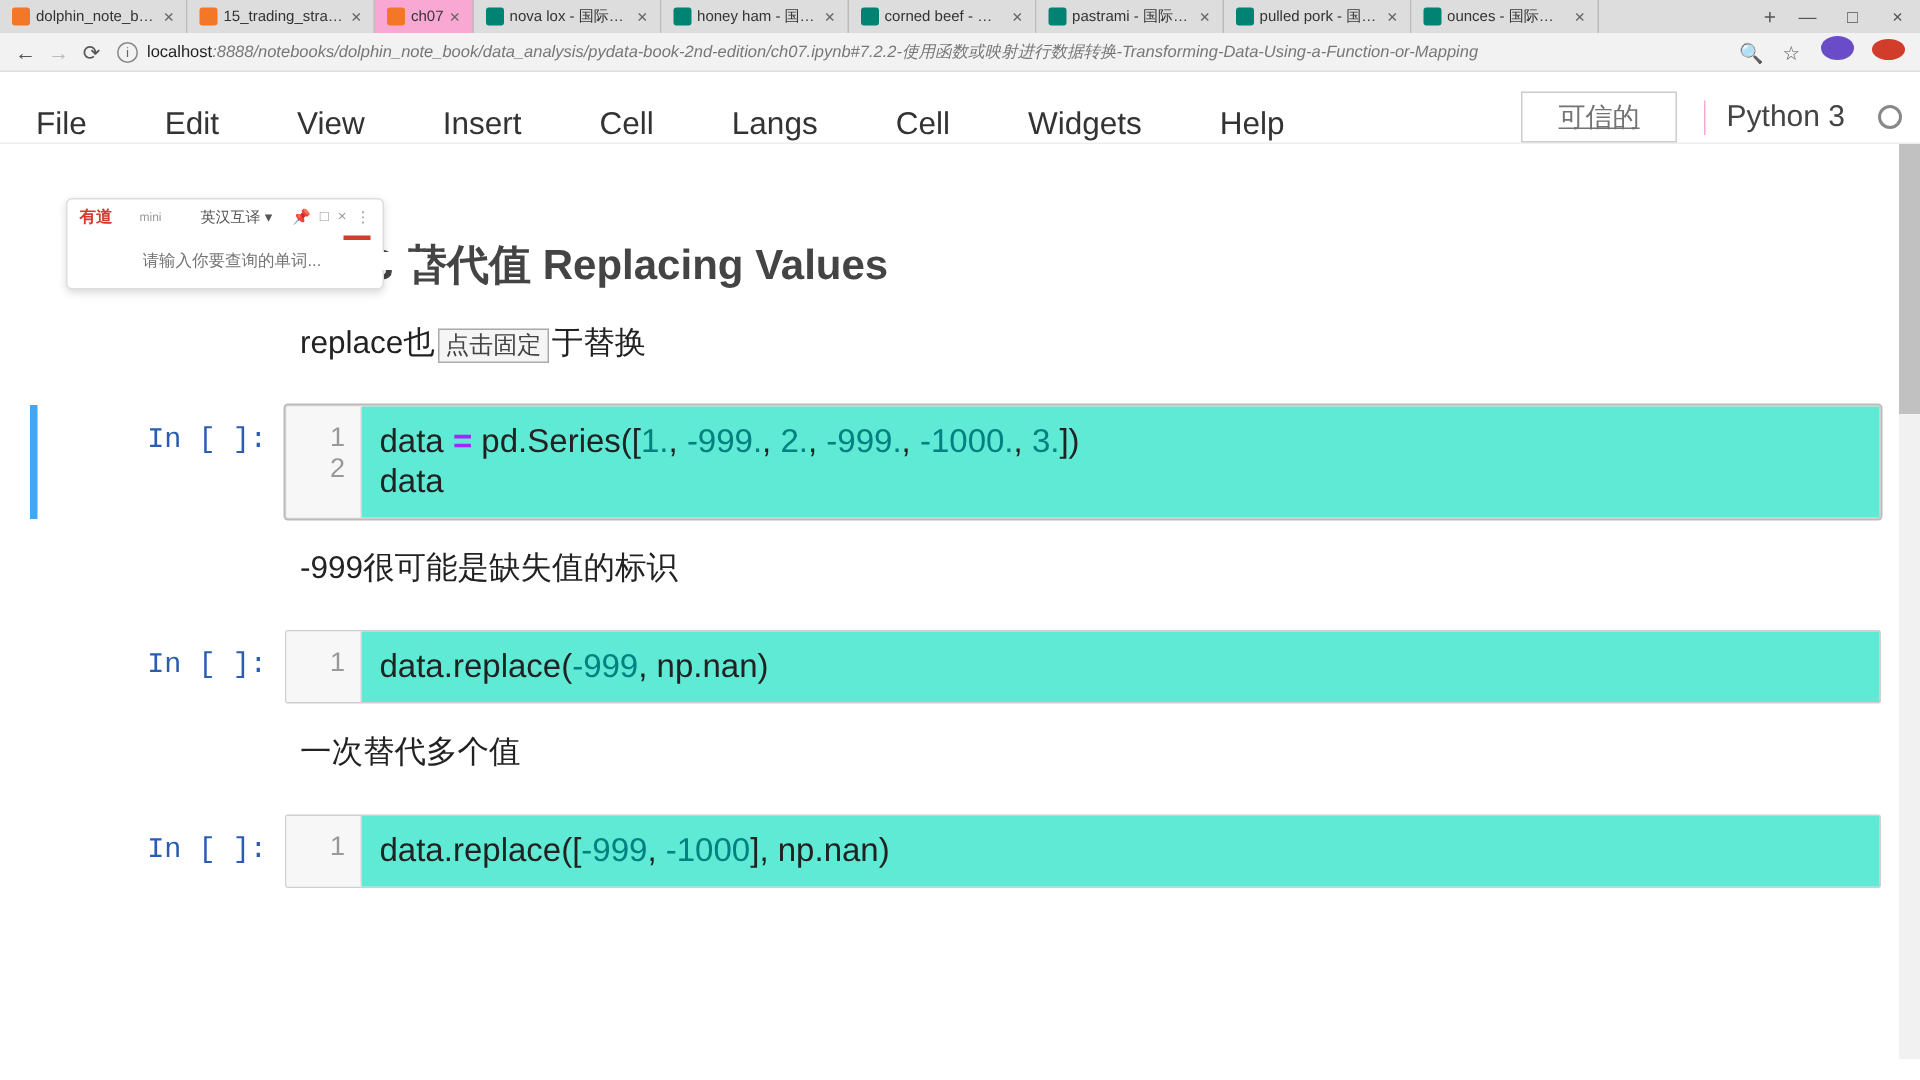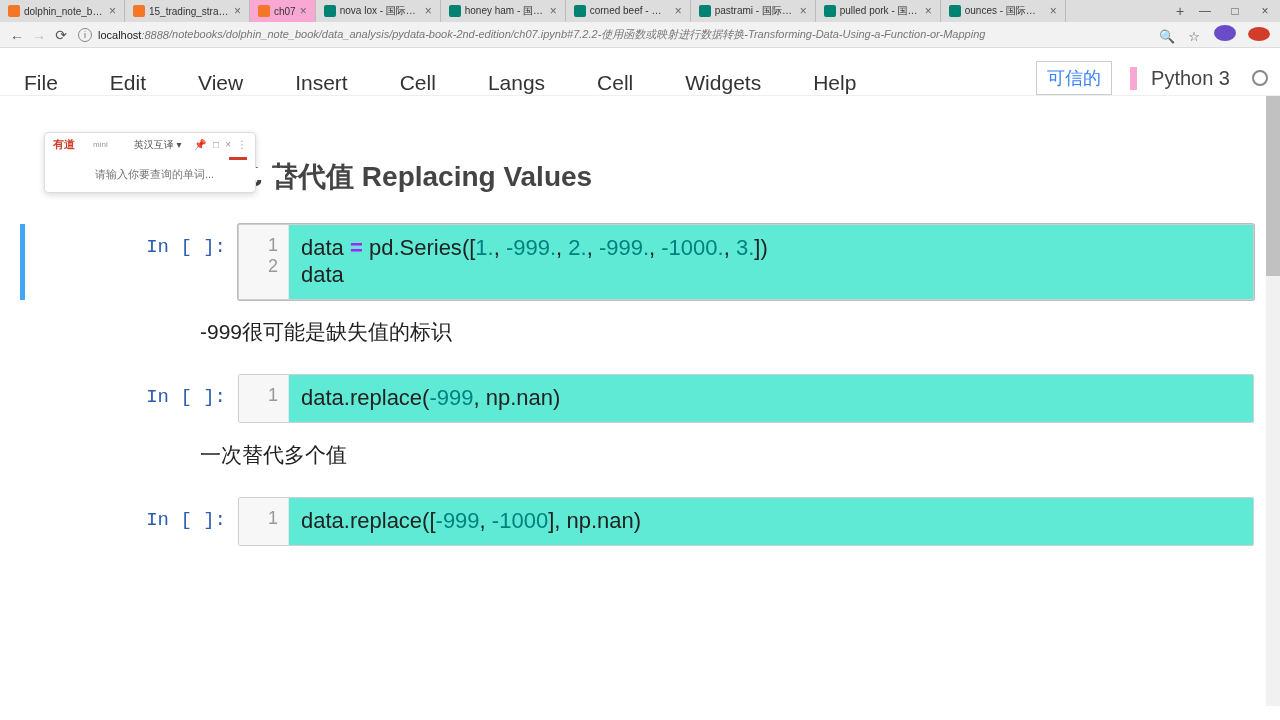--- a/index.html
+++ b/index.html
@@ -21,31 +21,31 @@
 .url-area { flex:1; display:flex; align-items:center; padding:0 6px; font-size:11px; color:#444; }
 .url-area .info-icon { width:14px; height:14px; border:1px solid #888; border-radius:50%; font-size:9px; display:flex; align-items:center; justify-content:center; margin-right:6px; color:#666; }
 .url-area .host { color:#222; }
 .url-area .path { color:#777;font-style:italic; }
 .addr-right span { width:22px; text-align:center; color:#555; font-size:13px; cursor:pointer; display:inline-block; }
 .avatar{width:16px;height:16px;border-radius:50%;background:#6a4cc9;margin:0 4px;}
 .dot-red{width:14px;height:14px;border-radius:50%;background:#d23c2a;margin:0 4px;}
 .jp-menu { height:48px; display:flex; align-items:flex-end; padding:0 24px; border-bottom:1px solid #eee; position:relative; }
 .jp-menu-item { font-size:21px; color:#333; margin-right:52px; cursor:pointer; }
 .jp-right { position:absolute; right:12px; display:flex; align-items:center; gap:18px; }
-.trusted { border:1px solid #ccc; padding:4px 10px; font-size:18px; color:#3b82f6; }
-.kernel-name { font-size:20px; color:#444; border-left:7px solid #f9a8d4; padding-left:14px; }
+.trusted { border:1px solid #ccc; padding:4px 24px; font-size:18px; color:#737373;text-decoration:underline; }
+.kernel-name { font-size:20px; color:#444; border-left:1px solid #f9a8d4; padding-left:14px; }
 .kernel-ind { width:16px; height:16px; border:2px solid #888; border-radius:50%; margin-left:4px; }
 .scrollbar-stub { position:absolute; right:0; top:96px; width:14px; height:610px; background:#f1f1f1; }
 .scrollbar-thumb { position:absolute; right:0; top:96px; width:14px; height:180px; background:#c1c1c1; }
 .notebook { position:absolute; top:96px; left:0; right:14px; bottom:0; overflow:hidden; }
 .text-cell { margin:18px 0 18px 200px; max-width:1040px; }
 .heading { font-size:28px; font-weight:bold; color:#444; }
 .md-text { font-size:21px; color:#222; }
 .pin-btn { display:inline-block; border:1px solid #aaa; background:#f5f5f5; padding:0 4px; font-size:16px; color:#444; margin:0 2px; }
-.cell { display:flex; margin:28px 0 12px 25px;padding-left:48px; }
+.cell { display:flex; margin:28px 0 12px 25px; }
 .cell .prompt { width:165px; text-align:right; padding:12px 12px 0 0; font-family:'Courier New',monospace; font-size:19px; color:#2a5db0; }
 .cell .code-outer { flex:1; border:1px solid #cfcfcf; background:#f7f7f7; display:flex; margin-right:12px; border-radius:2px; }
 .cell.sel { border-left:5px solid #42A5F5; margin-left:20px; }
 .cell.sel .code-outer{ box-shadow:0 0 0 1px #bbb; }
 .gutter { width:50px; text-align:right; padding:10px 10px; font-family:'Courier New',monospace; font-size:18px; color:#999; border-right:1px solid #e5e5e5; background:#f7f7f7; }
 .code-area { flex:1; padding:10px 12px; font-family:'Courier New',monospace; font-size:22px; color:#222; white-space:pre; background:#5eead4; }
 .tk-num{color:#008080;}
 .tk-op{color:#aa22ff;font-weight:bold;}
 .tk-pn{color:#222;}
 .youdao { position:absolute; top:132px; left:44px; width:212px; background:#fff; border:1px solid #ddd; box-shadow:0 2px 6px rgba(0,0,0,.15); border-radius:4px; z-index:50; }
@@ -156,20 +156,23 @@
 
 <div class="scrollbar-stub"></div>
 <div class="scrollbar-thumb"></div>
 
 <div class="notebook">
 
   <div class="text-cell" style="margin-top:62px;">
     <div class="heading">7.2.3 替代值 Replacing Values</div>
   </div>
 
+  <div class="text-cell">
+    <span class="md-text"><span>replace也</span><span class="pin-btn">点击固定</span><span>于替换</span></span>
+  </div>
 
   <div class="cell sel">
     <div class="prompt">In [ ]:</div>
     <div class="code-outer">
      <div class="gutter">
           <div>1</div>
           <div>2</div>
         </div>
      <div class="code-area"><span>data </span><span class="tk-op">= </span><span>pd</span><span>.</span><span>Series</span><span class="tk-pn">(</span><span class="tk-pn">[</span><span class="tk-num">1.</span><span>, </span><span class="tk-num">-999.</span><span>, </span><span class="tk-num">2.</span><span>, </span><span class="tk-num">-999.</span><span>, </span><span class="tk-num">-1000.</span><span>, </span><span class="tk-num">3.</span><span class="tk-pn">]</span><span class="tk-pn">)</span>
 <span>data</span></div>

